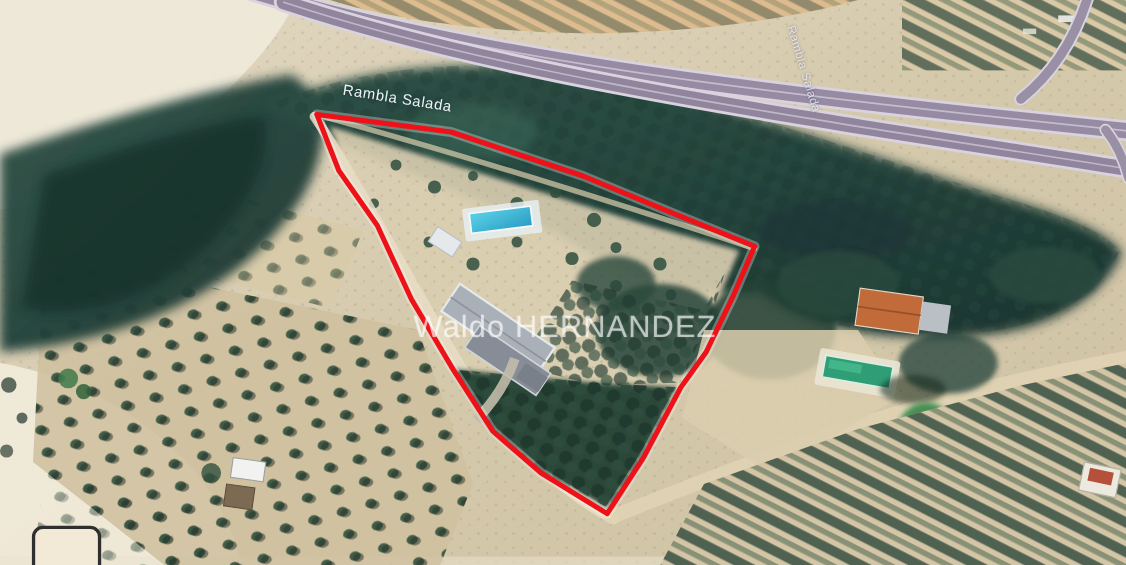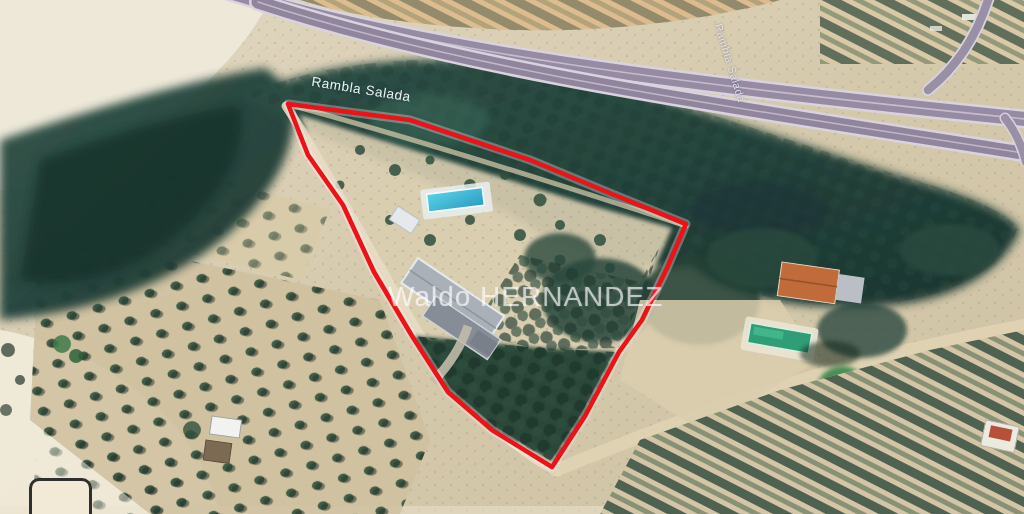--- a/index.html
+++ b/index.html
@@ -35,21 +35,21 @@
   .wm-house{flex:0 0 auto;}
   .wm-text{
     display:inline-block;margin-left:4px;
     font-size:112px;line-height:104px;font-weight:bold;
     letter-spacing:2px;color:rgba(255,255,255,.48);
     transform:scaleX(.58);transform-origin:left bottom;
     text-shadow:0 0 2px rgba(255,255,255,.25);
     white-space:nowrap;
   }
   .agent-name{
-    position:absolute;left:388px;top:281px;
+    position:absolute;left:376px;top:281px;
     font-size:28px;font-weight:400;letter-spacing:1px;
     color:rgba(255,255,255,.62);
     text-shadow:0 0 2px rgba(255,255,255,.2);
     white-space:nowrap;
   }
 
   
   .cropped-box{
     position:absolute;left:29px;top:478px;width:57px;height:48px;
     background:#f2e9d6;border:3px solid #2f2f2f;border-radius:10px;

